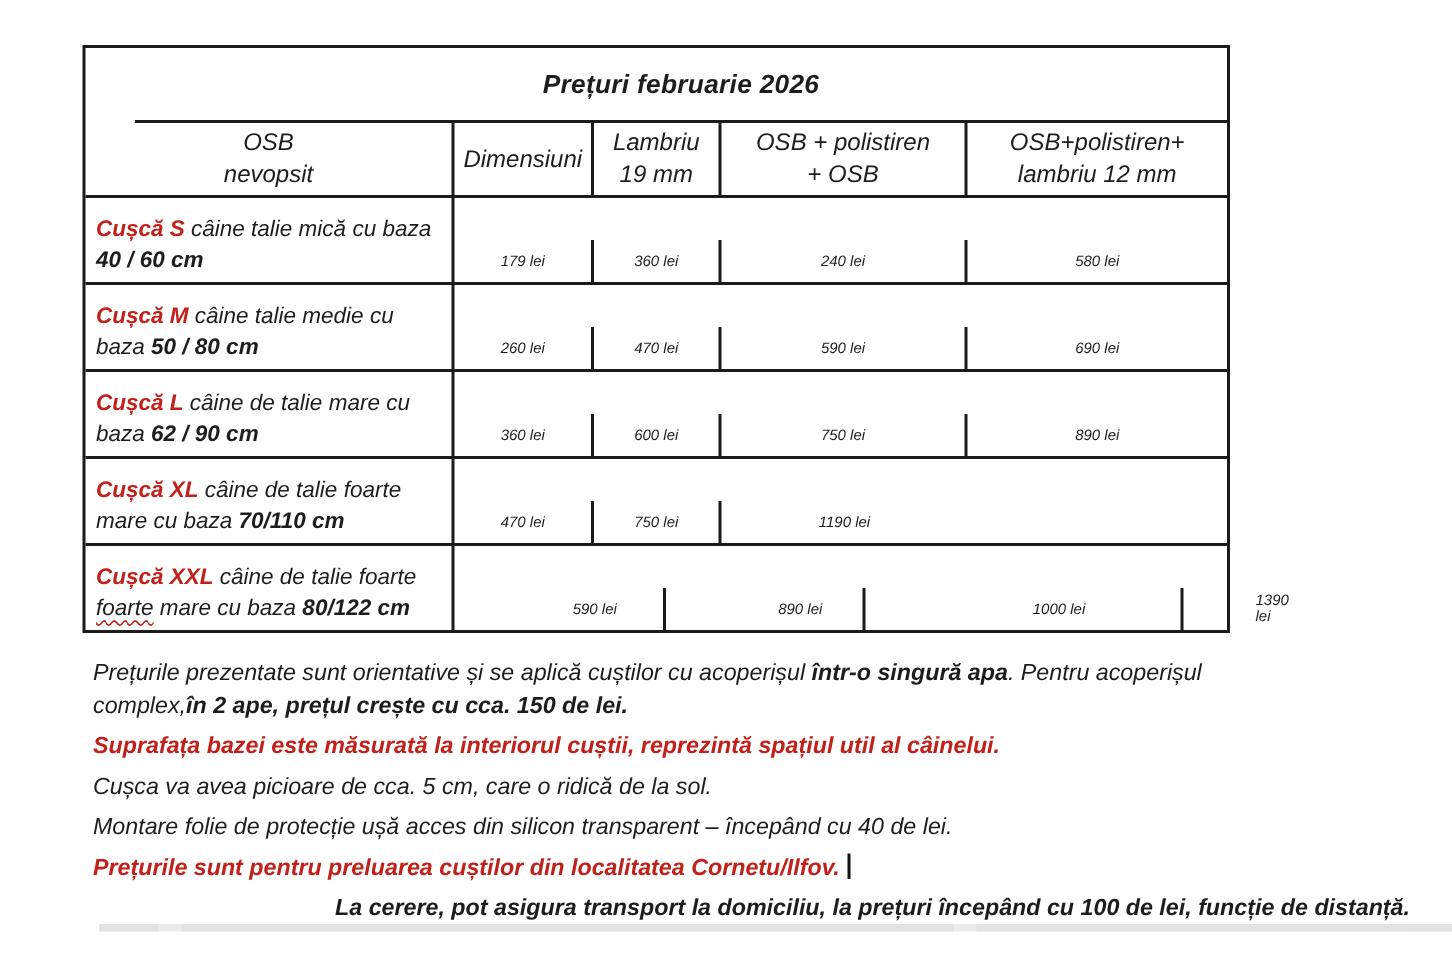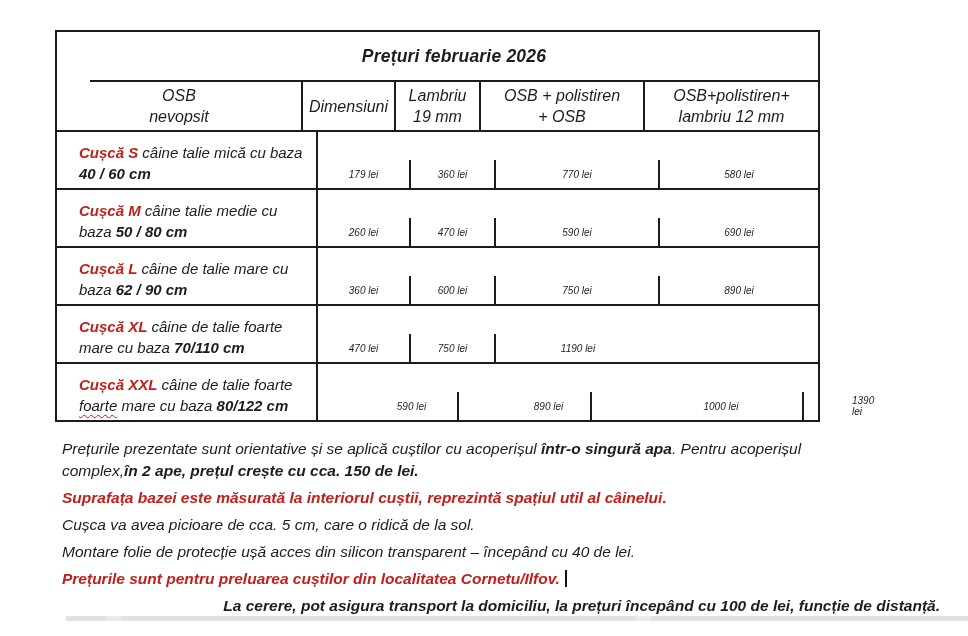--- a/index.html
+++ b/index.html
@@ -19,21 +19,21 @@
   }
   .title-row{
     height:48px;border-bottom:2px solid var(--border-color);
     display:flex;align-items:center;justify-content:center;
     font-weight:bold;font-size:17.5px;letter-spacing:.2px;margin-left:33px;
   }
   .hdr-row,.data-row{
     display:grid;grid-template-columns:246px 93px 85px 164px 1fr;
   }
   .hdr-row{height:48px;border-bottom:2px solid var(--border-color);}
-  .data-row{height:56px;border-bottom:2px solid var(--border-color);padding-left:15px;}
+  .data-row{height:56px;border-bottom:2px solid var(--border-color);}
   .data-row:last-child{border-bottom:none;gap:48px;}
   .cell{border-right:2px solid var(--border-color);box-sizing:border-box;
     display:flex;align-items:center;justify-content:center;}
   .cell:last-child{border-right:none;}
   .hdr-cell{white-space:pre-line;text-align:center;font-size:16px;line-height:21px;}
   .dim-cell{justify-content:flex-start;padding:2px 8px 2px 7px;font-size:15px;line-height:21px;display:block;
     padding-top:8px;}
   .dim-cell .inner{display:flex;align-items:center;height:46px;}
   .dim-text{display:inline;}
   .kennel-name{color:var(--accent-red);font-weight:bold;}
@@ -71,21 +71,21 @@
     </div>
 
     <div class="data-row">
       <div class="cell dim-cell">
           <div class="inner">
             <span class="dim-text"><span class="kennel-name">Cușcă S</span><span> câine talie mică cu baza </span><span class="wavy"></span><span></span><span class="size-bold">40 / 60 cm</span></span>
           </div>
         </div>
       <div class="cell price-cell">179 lei</div>
       <div class="cell price-cell">360 lei</div>
-      <div class="cell price-cell">770 lei</div>
+      <div class="cell price-cell">240 lei</div>
       <div class="cell price-cell">580 lei</div>
     </div>
 
     <div class="data-row">
       <div class="cell dim-cell">
           <div class="inner">
             <span class="dim-text"><span class="kennel-name">Cușcă M</span><span> câine talie medie  cu baza </span><span class="wavy"></span><span></span><span class="size-bold">50 / 80 cm</span></span>
           </div>
         </div>
       <div class="cell price-cell">260 lei</div>

